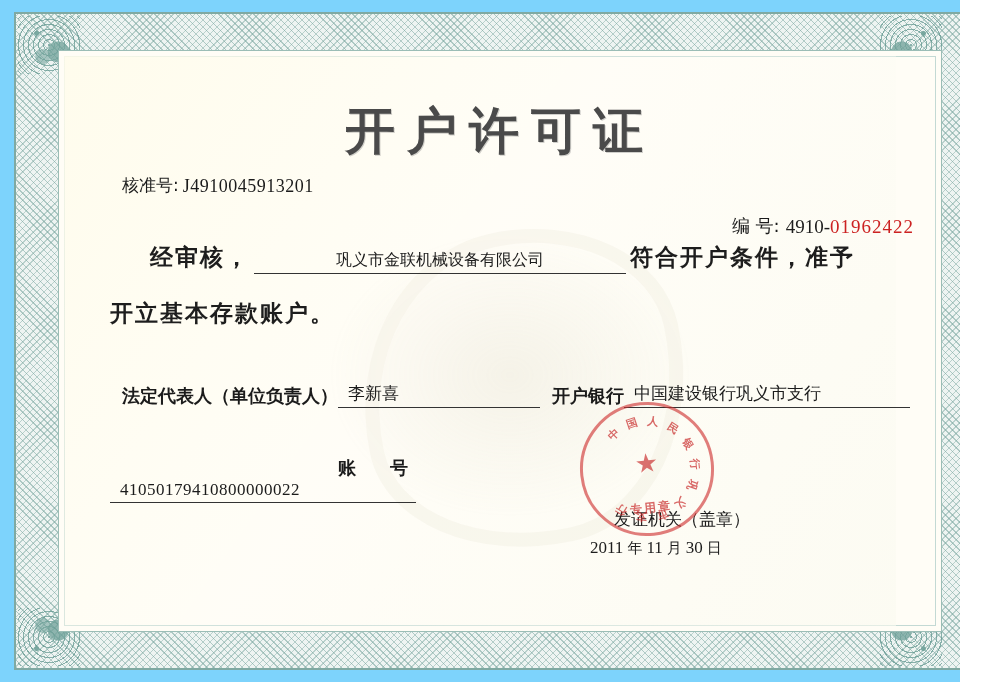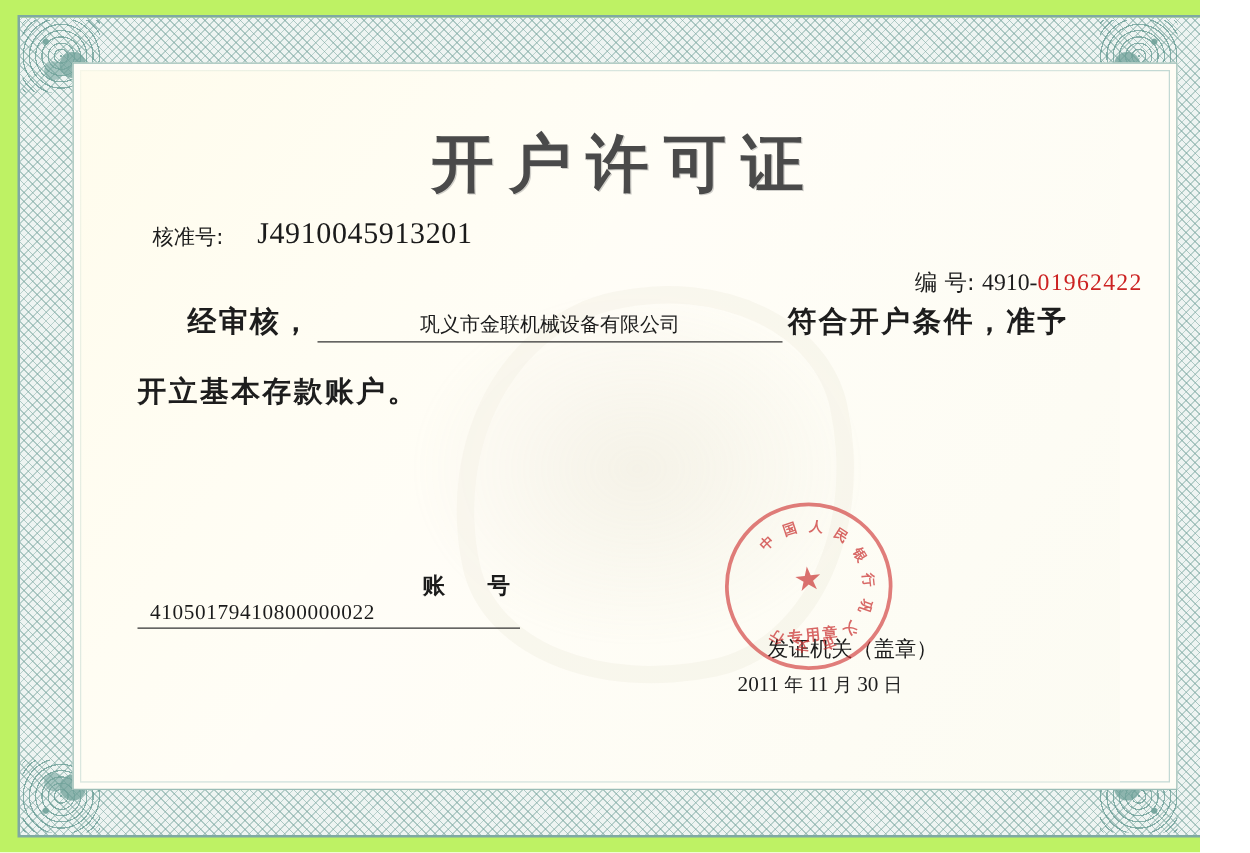--- a/index.html
+++ b/index.html
@@ -8,21 +8,21 @@
     background: #ffffff;
   }
   body {
     font-family: "Liberation Serif", serif;
   }
   .page {
     position: relative;
     width: 960px;
     height: 682px;
     overflow: hidden;
-    background: #bef264;
+    background: #7dd3fc;
   }
 
   
   .border-outer {
     position: absolute;
     left: 14px;
     top: 12px;
     width: 972px;
     height: 658px;
     border: 2px solid #7fa9a2;
@@ -150,21 +150,21 @@
   }
   .num-red {
     color: #cc2222;
     font-family: "Liberation Serif", serif;
     font-size: 19px;
     letter-spacing: 1px;
   }
 
   
   .r-approval { left: 32px; top: 104px; }
-  .r-approval .val-hand { margin-left: 27px; font-size: 24px; letter-spacing: 0.5px; }
+  .r-approval .val-hand { margin-left: 4px; font-size: 18px; letter-spacing: 0.5px; }
 
   
   .r-serial { right: 8px; top: 102px; }
   .r-serial .lbl { font-size: 18px; }
   .r-serial .code { font-size: 19px; margin-left: 6px; font-family: "Liberation Serif", serif; margin-top: 44px; }
 
   
   .r-body1 { left: 72px; top: 172px; align-items: baseline; }
   .r-body1 .big {
     font-family: "DejaVu Sans", sans-serif;
@@ -294,20 +294,34 @@
       <span class="fill">
         <span class="val-hand">巩义市金联机械设备有限公司</span>
       </span>
       <span class="big">符合开户条件，准予</span>
     </div>
 
     <div class="row r-body2">
       <span class="big">开立基本存款账户。</span>
     </div>
 
+    <div class="row r-rep">
+      <span class="seg">
+        <span class="lbl">法定代表人（单位负责人）</span>
+        <span class="fill-rep">
+          <span class="val-hand">李新喜</span>
+        </span>
+      </span>
+      <span class="seg">
+        <span class="lbl">开户银行</span>
+        <span class="fill-bank">
+          <span class="val-hand">中国建设银行巩义市支行</span>
+        </span>
+      </span>
+    </div>
 
     <div class="row r-acct">
       <span class="lbl">账　号</span>
       <span class="fill-acct">
         <span class="val-hand">41050179410800000022</span>
       </span>
     </div>
 
     <div class="row r-auth">
       <span class="lbl">发证机关（盖章）</span>

